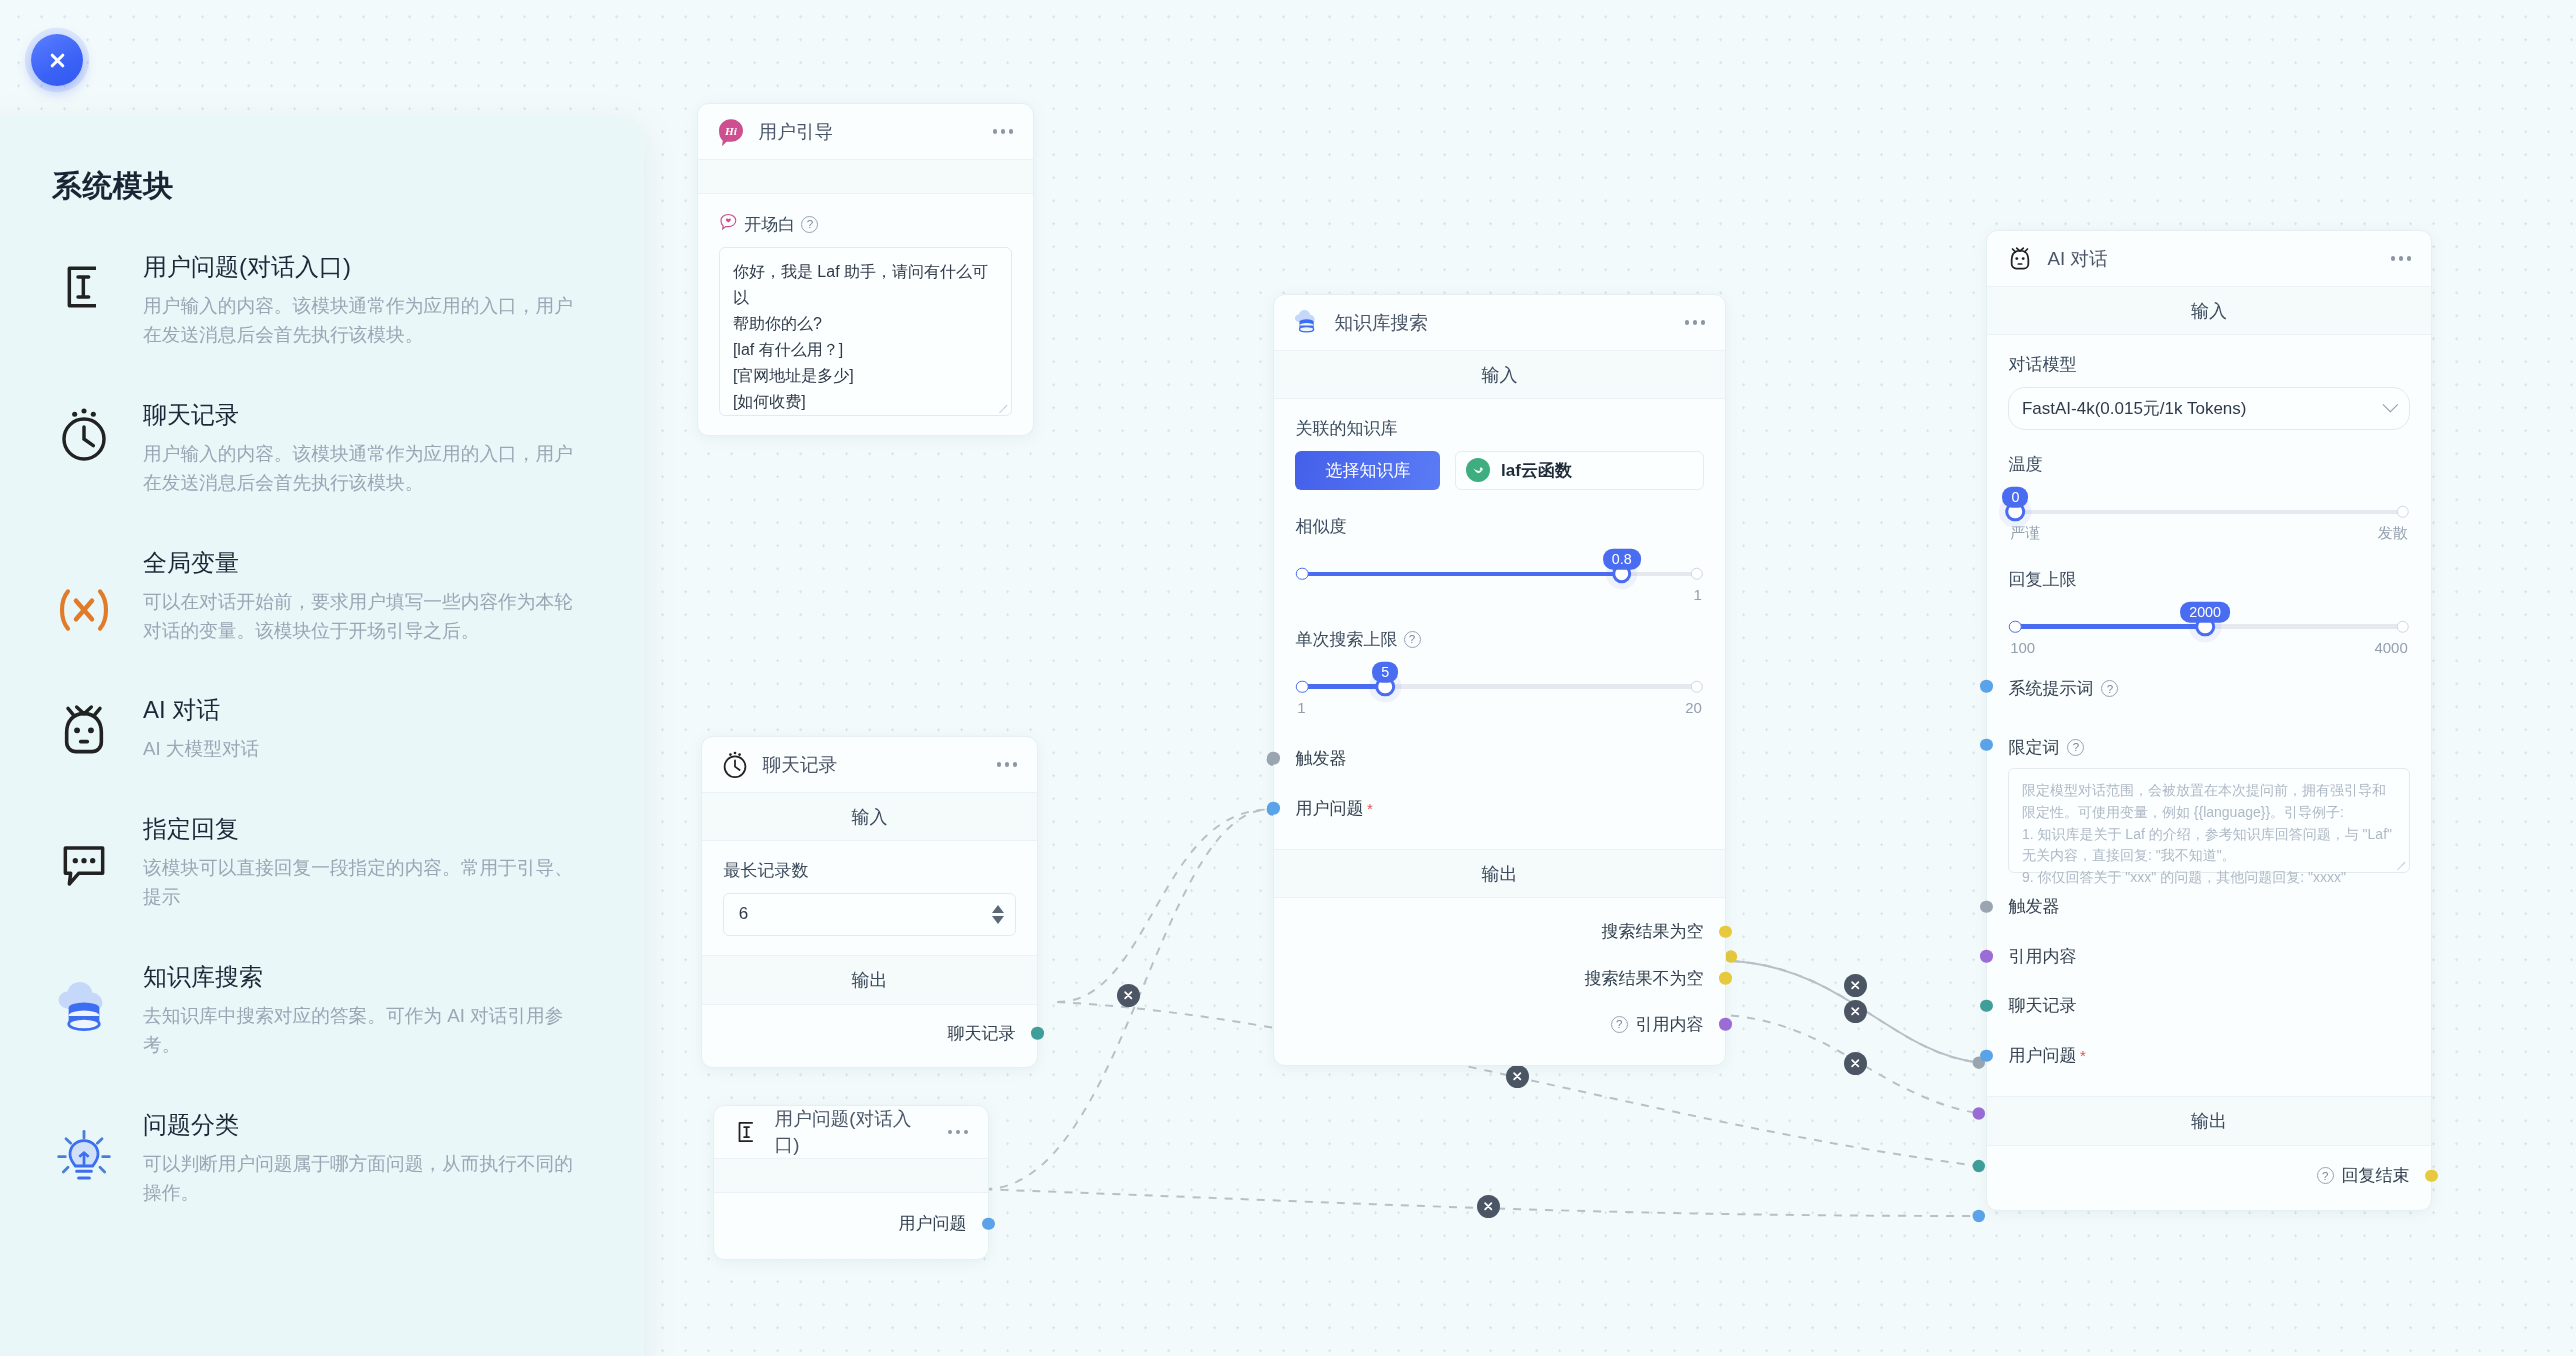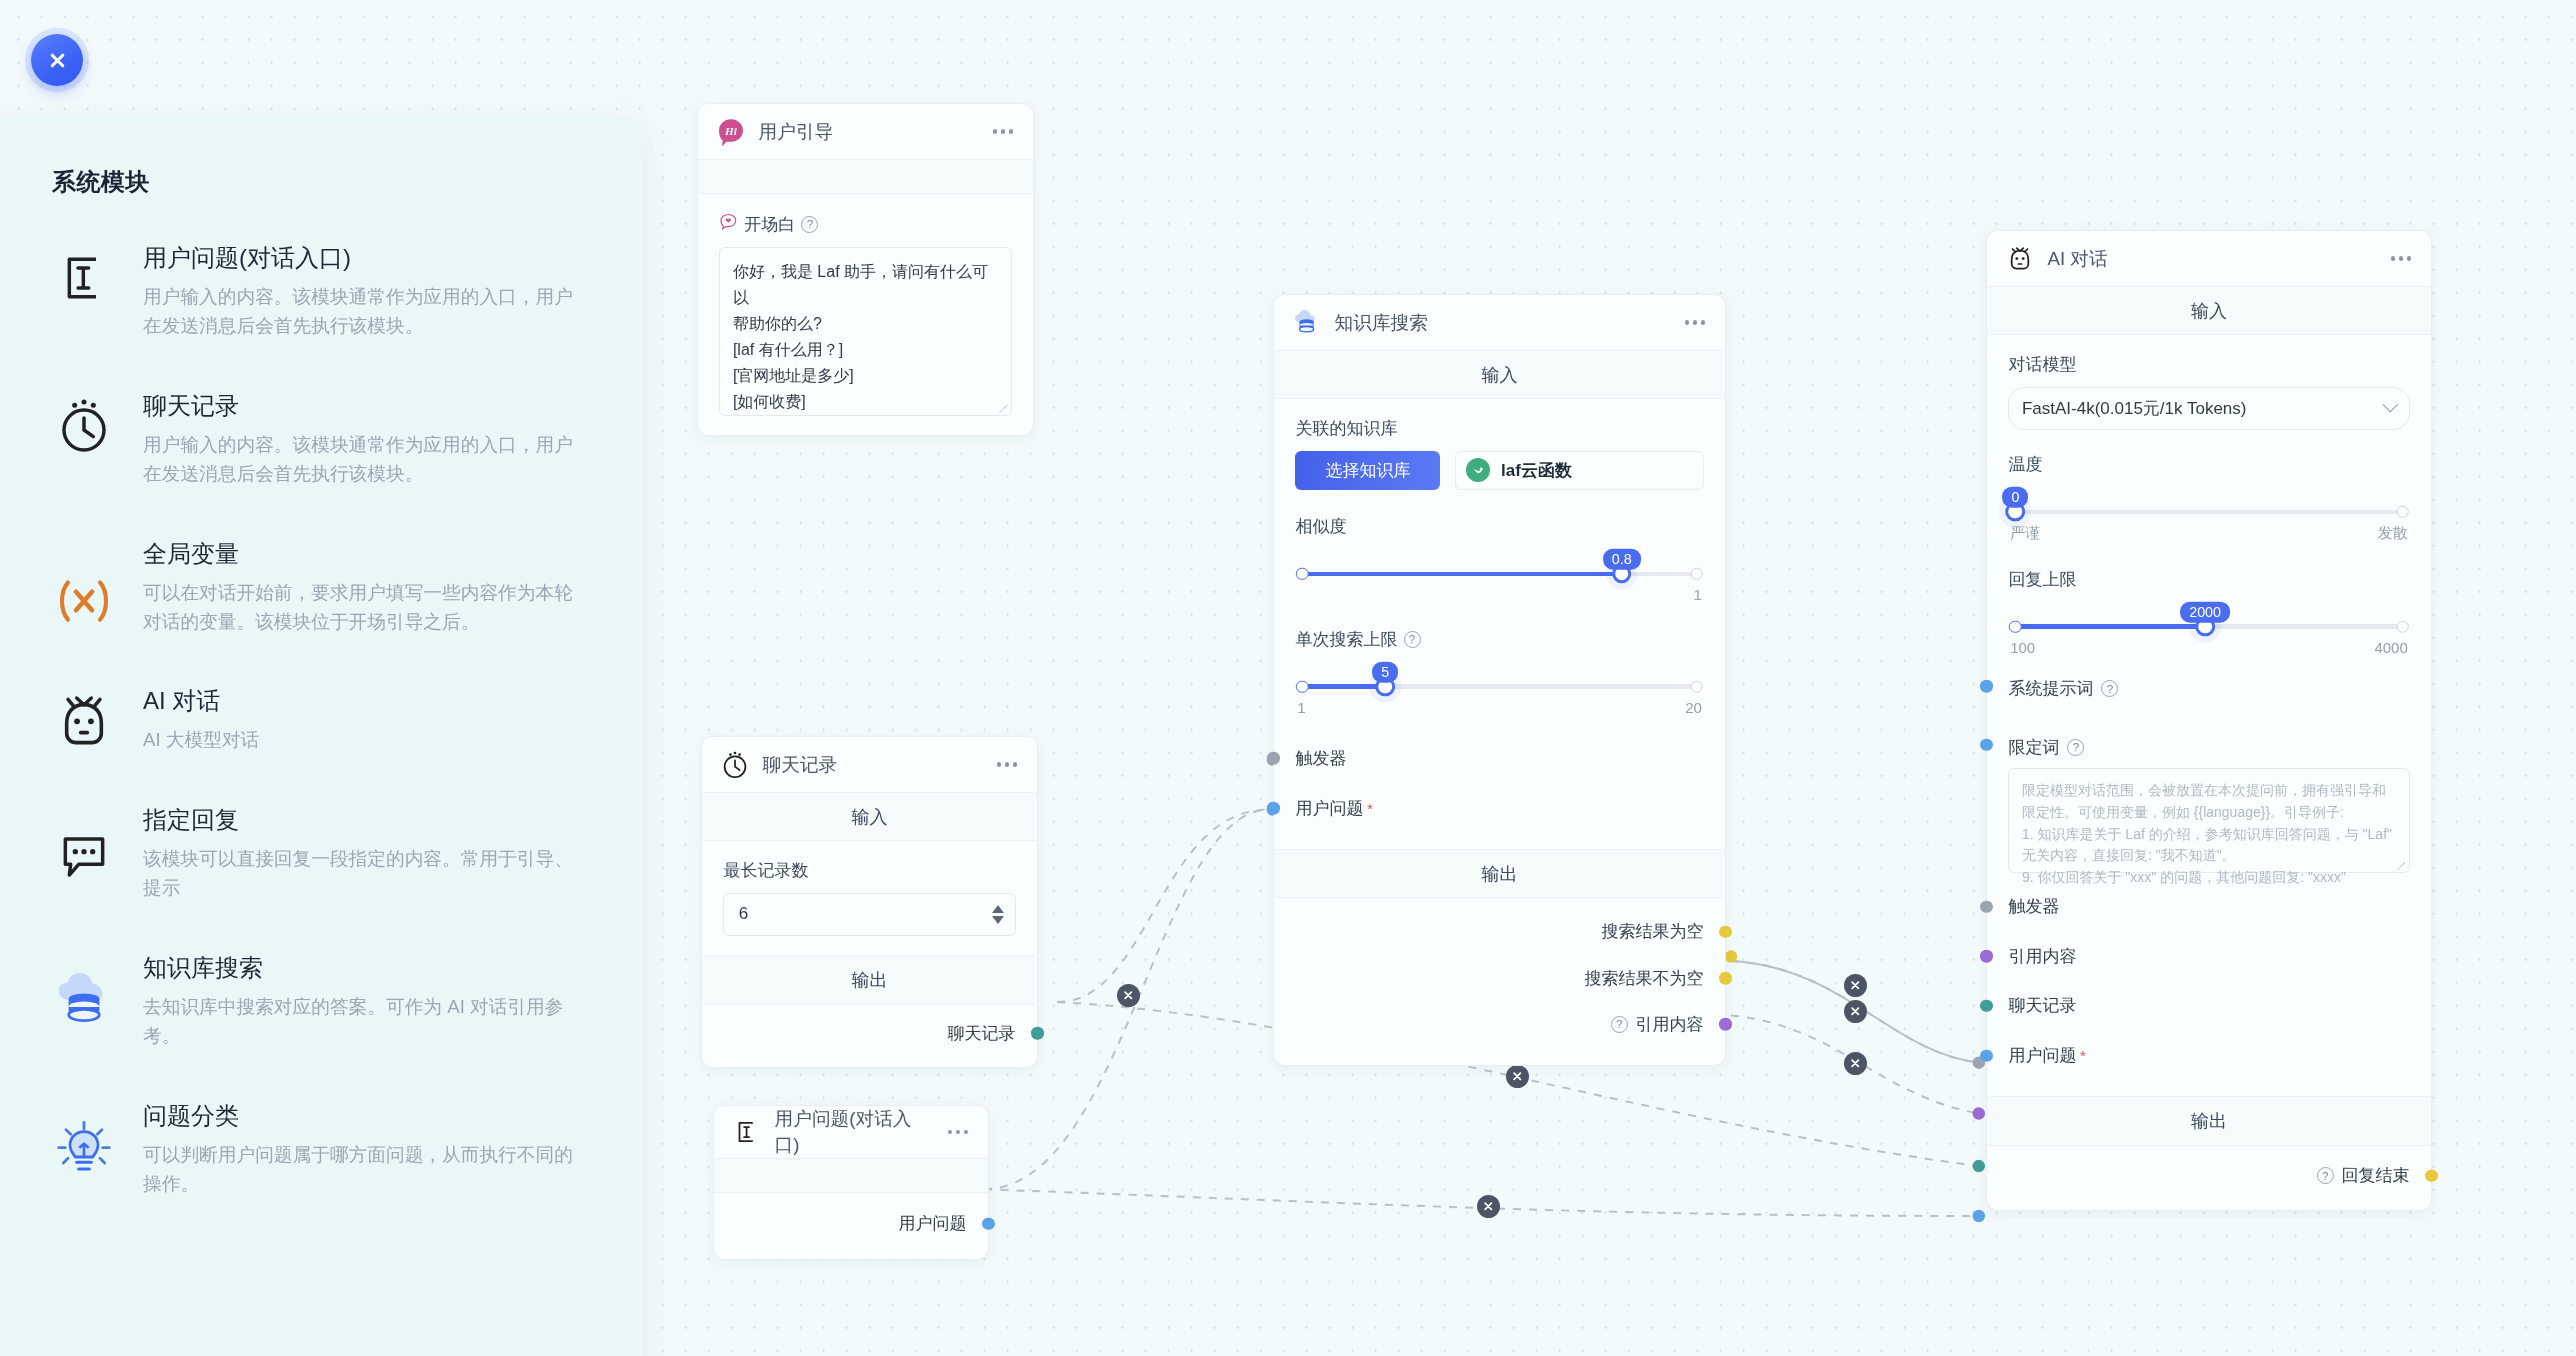--- a/index.html
+++ b/index.html
@@ -26,21 +26,21 @@
     box-shadow:0 0 0 6.2px rgba(90,127,255,.14),0 5.3px 14.3px rgba(50,88,240,.35);
     display:flex;align-items:center;justify-content:center;cursor:pointer;z-index:40;
   }
   #close-btn svg{width:23px;height:23px}
   #sidebar{
     position:absolute;left:-23px;top:116px;width:667px;height:1275px;
     background:#e9f7f9;border-radius:23px;
     box-shadow:0 9px 36px rgba(60,110,130,.10);
     padding:50px 57px 0 75px;z-index:30;overflow:hidden;
   }
-  #sidebar-title{font-size:24px;font-weight:bold;color:#1a2434;letter-spacing:0.4px;margin-bottom:43px}
+  #sidebar-title{font-size:30px;font-weight:bold;color:#1a2434;letter-spacing:0.4px;margin-bottom:43px}
   .mod{display:flex;gap:27px;margin-bottom:48px;align-items:flex-start;cursor:pointer}
   .mod-ico{width:64px;min-width:64px;height:64px;display:flex;align-items:center;justify-content:center;margin-top:5.3px}
   .mod-ico svg{width:100%;height:100%}
   .mod-body{padding-top:1.8px}
   .mod-t{font-size:24px;color:#1d2736;margin-bottom:9px;line-height:1.25}
   .mod-d{font-size:18.7px;color:#9aa6b4;line-height:1.58;max-width:446px}
 
   
   .node{
     position:absolute;background:#fbfefe;border:0.9px solid #e6f0f1;border-radius:11.6px;

